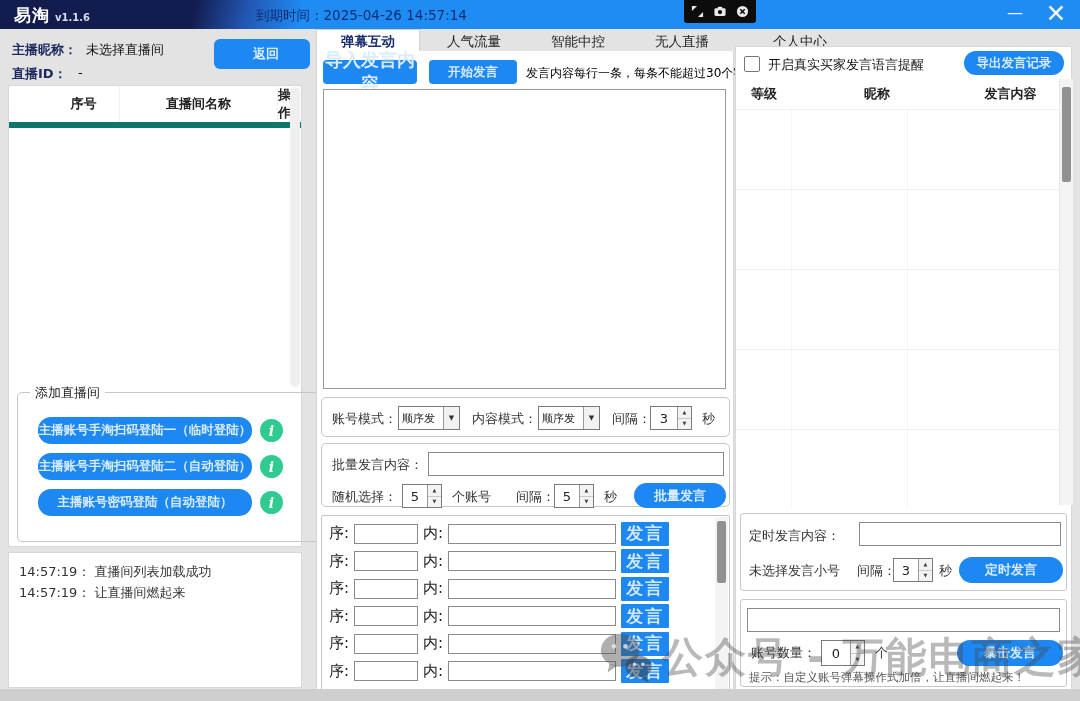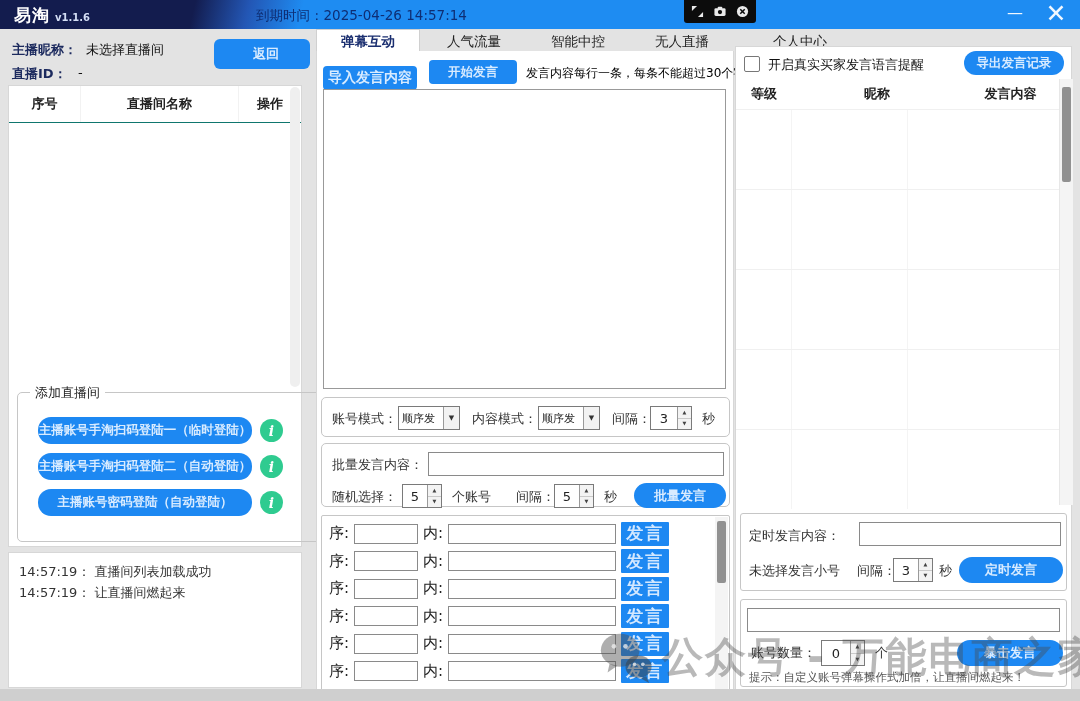--- a/index.html
+++ b/index.html
@@ -103,21 +103,21 @@
   <div class="tab" style="left:630px;">无人直播</div>
   <div class="tab" style="left:748px;">个人中心</div>
 
   <div class="lbl" style="left:12px;top:41px;font-weight:bold;color:#1c2a5e;">主播昵称：</div>
   <div class="lbl" style="left:86px;top:41px;color:#111;">未选择直播间</div>
   <div class="btn r6 abs" style="left:214px;top:39px;width:88px;height:30px;padding-left:8px;">返回</div>
   <div class="lbl" style="left:12px;top:65px;font-weight:bold;color:#1c2a5e;">直播ID：</div>
   <div class="lbl" style="left:78px;top:65px;color:#111;">-</div>
 
   <div class="panel" style="left:8px;top:85px;width:294px;height:462px;">
-    <div style="display:flex;height:36px;border-bottom:1px solid #0f766e;">
+    <div style="display:flex;height:36px;border-bottom:6px solid #0f766e;padding-left:39px;">
       <div class="cell" style="width:72px;border-right:1px solid #f2f2f2;">序号</div>
       <div class="cell" style="width:158px;border-right:1px solid #f2f2f2;">直播间名称</div>
       <div class="cell" style="flex:1;">操作</div>
     </div>
     <div class="scrolltrack" style="right:1px;top:1px;width:10px;height:300px;background:#efefef;border-radius:5px;"></div>
 
     <div class="gbox" style="left:8px;top:306px;width:320px;height:150px;">
       <span class="legend">添加直播间</span>
       <div class="btn pill abs" style="left:20px;top:24px;width:214px;height:27px;font-size:12.5px;">主播账号手淘扫码登陆一（临时登陆）</div>
       <div class="info-dot" style="left:242px;top:26px;">i</div>
@@ -127,21 +127,21 @@
       <div class="info-dot" style="left:242px;top:98px;">i</div>
     </div>
   </div>
 
   <div class="panel" style="left:8px;top:552px;width:294px;height:136px;padding:8px 10px;">
     <div class="log-line">14:57:19： 直播间列表加载成功</div>
     <div class="log-line">14:57:19： 让直播间燃起来</div>
   </div>
 
   <div class="panel" style="left:316px;top:51px;width:418px;height:646px;border-top:none;">
-    <div class="btn r6 abs" style="left:6px;top:15px;width:94px;height:24px;font-size:14px;border-radius:4px;">导入发言内容</div>
+    <div class="btn r6 abs" style="left:6px;top:9px;width:94px;height:24px;font-size:18px;border-radius:4px;">导入发言内容</div>
     <div class="btn r6 abs" style="left:112px;top:9px;width:88px;height:24px;font-size:12.5px;border-radius:4px;">开始发言</div>
     <div class="lbl" style="left:209px;top:14px;font-size:12px;color:#000;">发言内容每行一条，每条不能超过30个字</div>
 
     <textarea class="inp" style="left: 6px; top: 38px; width: 403px; height: 300px; border-color: rgb(153, 153, 153); resize: none;"></textarea>
 
     <div class="gbox" style="left:4px;top:346px;width:409px;height:40px;">
       <div class="lbl" style="left:10px;top:12px;">账号模式：</div>
       <div class="combo" style="left:76px;top:8px;width:62px;height:24px;">
         <span class="cval">顺序发</span>
           <span class="carr">▼</span>

